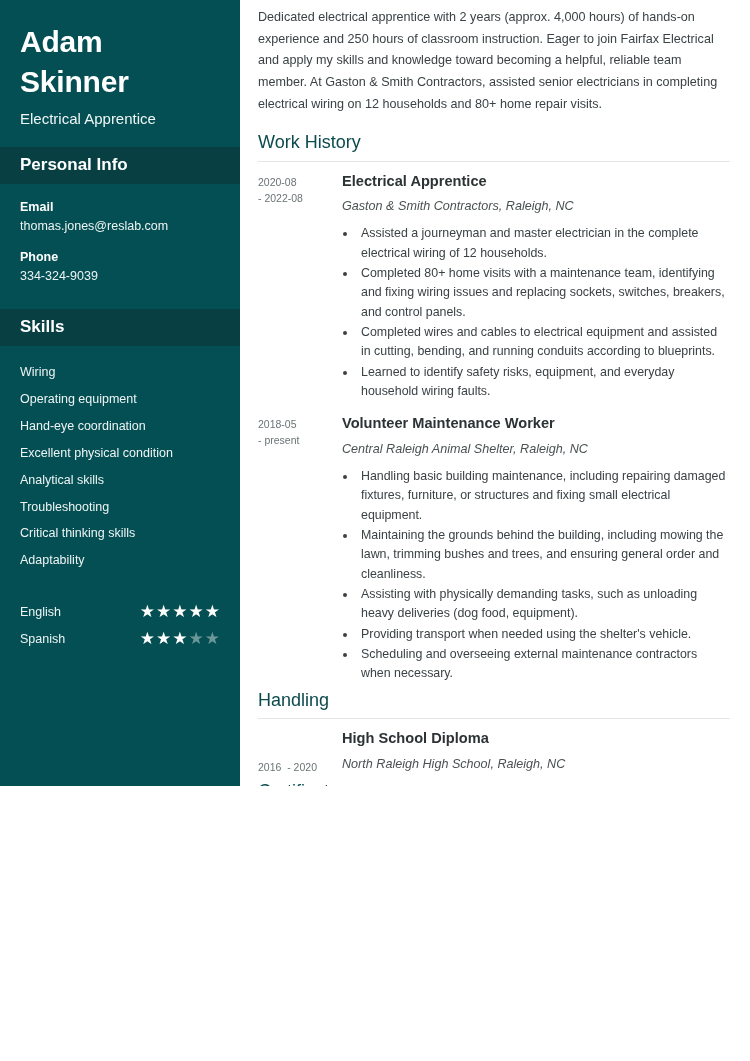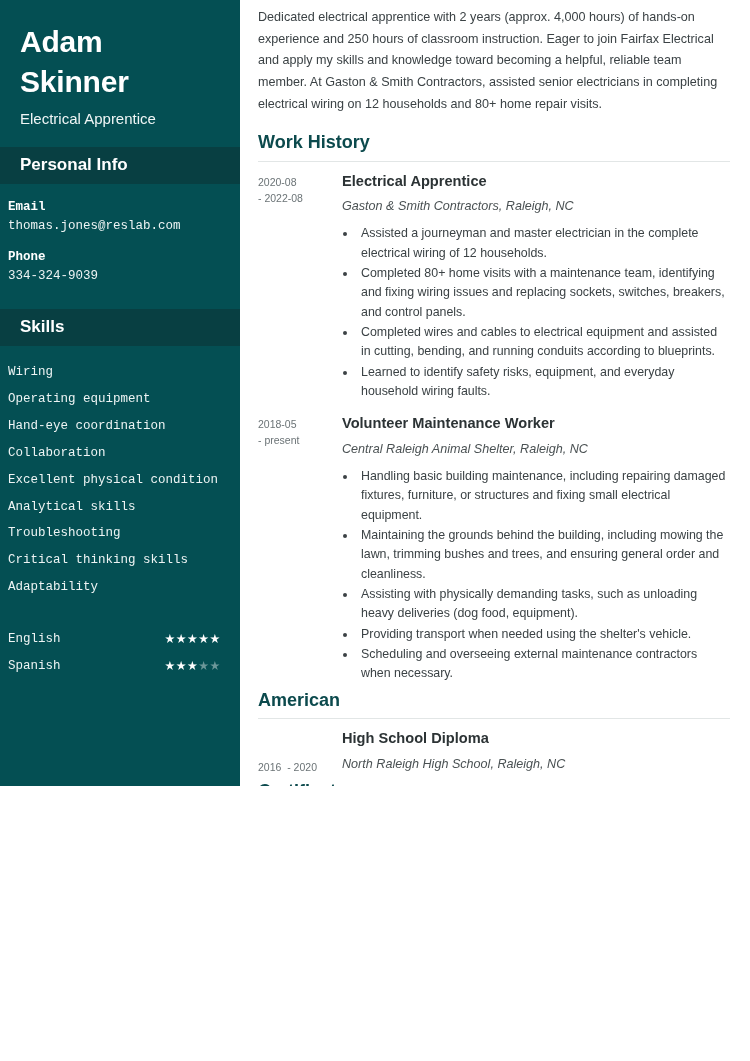--- a/index.html
+++ b/index.html
@@ -53,22 +53,21 @@
     padding: 7px 20px 8px 20px;
   }
   .side-band-title {
     font-size: 17px;
     font-weight: bold;
     color: #ffffff;
     line-height: 1.3;
   }
 
   .side-body {
-    padding: 14px 20px 10px 8px;
-    font-family: Liberation Mono, monospace;
+    padding: 14px 20px 10px 20px;
   }
 
   .info-item { margin-bottom: 13px; }
   .info-label {
     font-size: 12.5px;
     font-weight: bold;
     color: #ffffff;
     line-height: 1.5;
   }
   .info-value {
@@ -122,21 +121,21 @@
     line-height: 1.72;
     color: #3b4245;
     margin-bottom: 16px;
     text-align: left;
   }
 
   .section { margin-bottom: 4px; }
 
   .section-head {
     font-size: 18px;
-    font-weight: bold;
+    font-weight: normal;
     color: #0c4a4d;
     line-height: 1.3;
     padding-bottom: 6px;
     border-bottom: 1px solid #e2e6e6;
     margin-bottom: 10px;
   }
 
   .entry {
     display: flex;
     align-items: flex-start;
@@ -218,21 +217,20 @@
     </div>
 
     <div class="side-band">
       <div class="side-band-title">Skills</div>
     </div>
     <div class="side-body">
       <ul class="skill-list" id="skill-list">
           <li class="skill-item">Wiring</li>
           <li class="skill-item">Operating equipment</li>
           <li class="skill-item">Hand-eye coordination</li>
-          <li class="skill-item">Collaboration</li>
           <li class="skill-item">Excellent physical condition</li>
           <li class="skill-item">Analytical skills</li>
           <li class="skill-item">Troubleshooting</li>
           <li class="skill-item">Critical thinking skills</li>
           <li class="skill-item">Adaptability</li>
         </ul>
     </div>
 
     <div class="side-body">
       <ul class="lang-list" id="lang-list">
@@ -292,21 +290,21 @@
                 <li>Assisting with physically demanding tasks, such as unloading heavy deliveries (dog food, equipment).</li>
                 <li>Providing transport when needed using the shelter's vehicle.</li>
                 <li>Scheduling and overseeing external maintenance contractors when necessary.</li>
               </ul>
             </div>
           </div>
         </div>
     </section>
 
     <section class="section edu">
-      <h2 class="section-head">American</h2>
+      <h2 class="section-head">Handling</h2>
       <div id="edu-entries">
           <div class="entry">
             <div class="entry-date inline"><span class="d1">2016</span><span class="d2">&nbsp; - 2020</span></div>
             <div class="entry-body">
               <div class="entry-title">High School Diploma</div>
               <div class="entry-sub">North Raleigh High School, Raleigh, NC</div>
             </div>
           </div>
         </div>
     </section>

